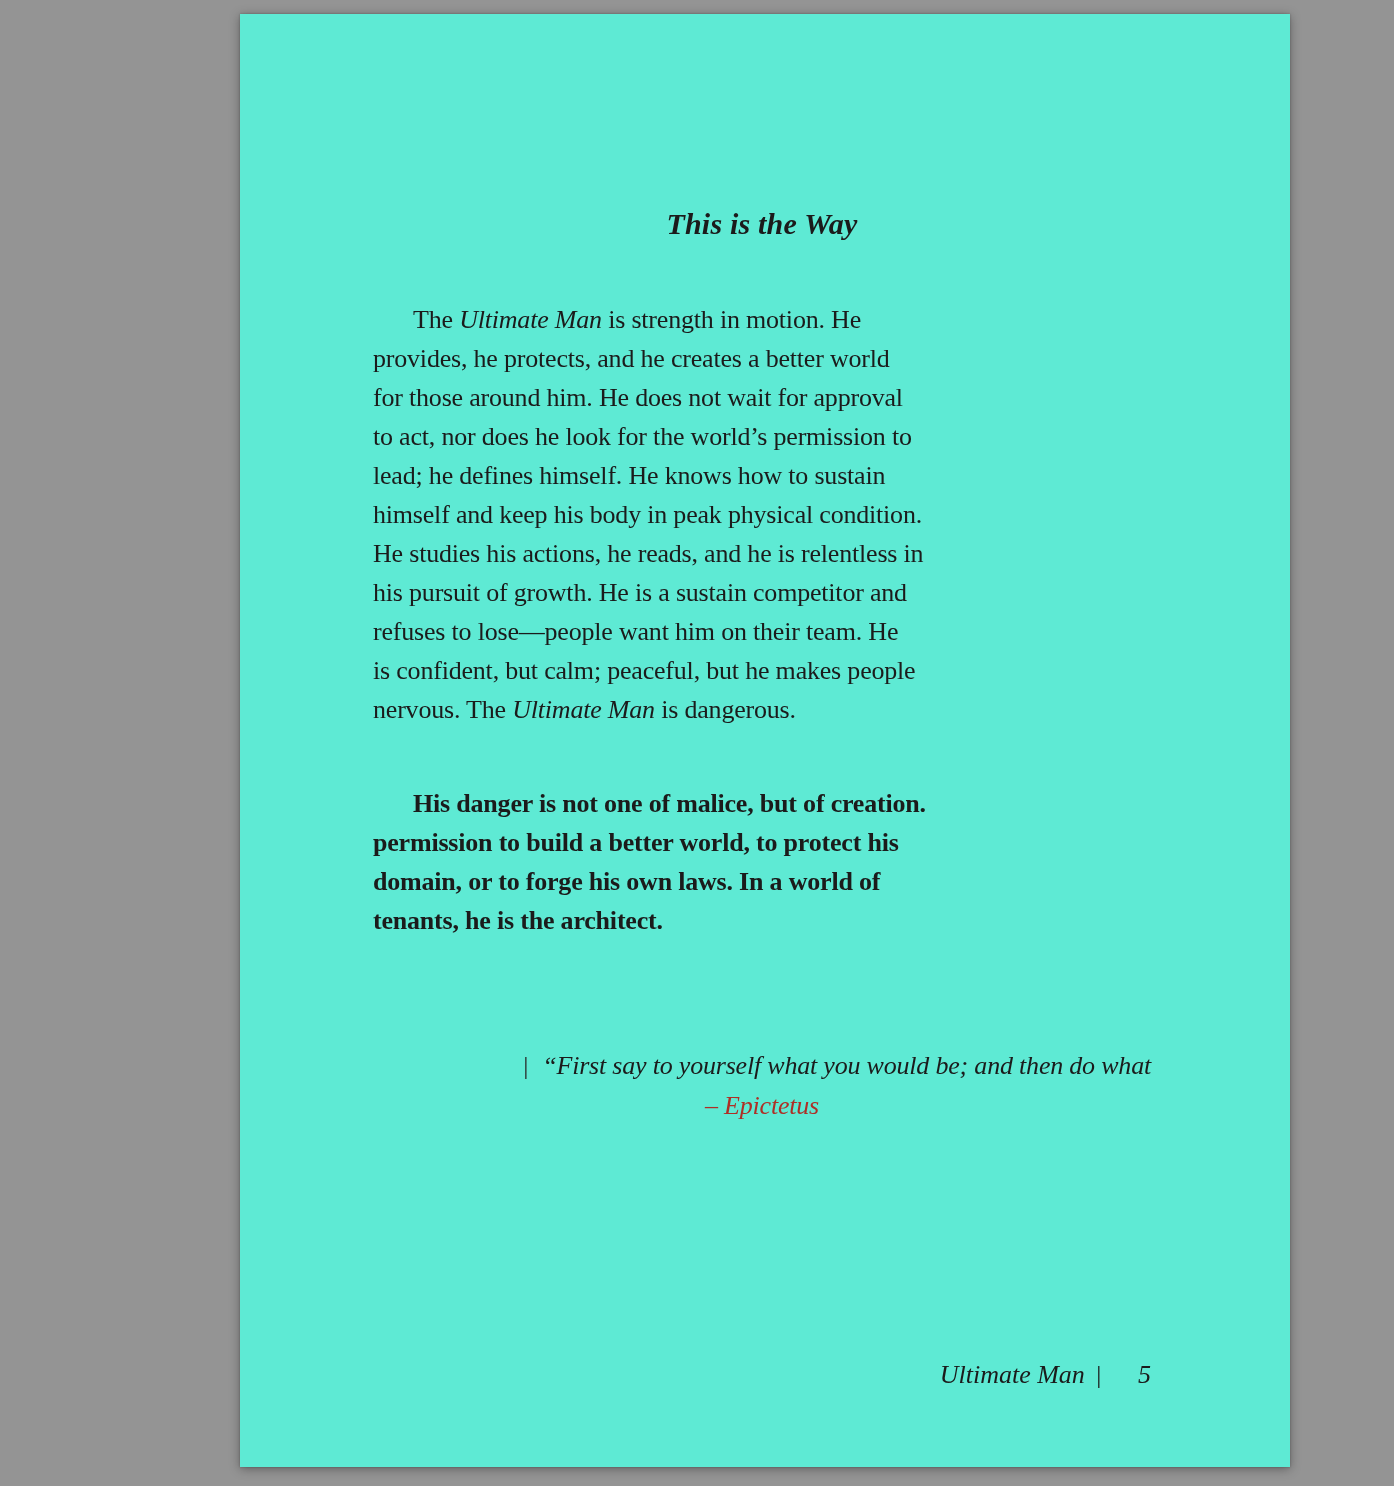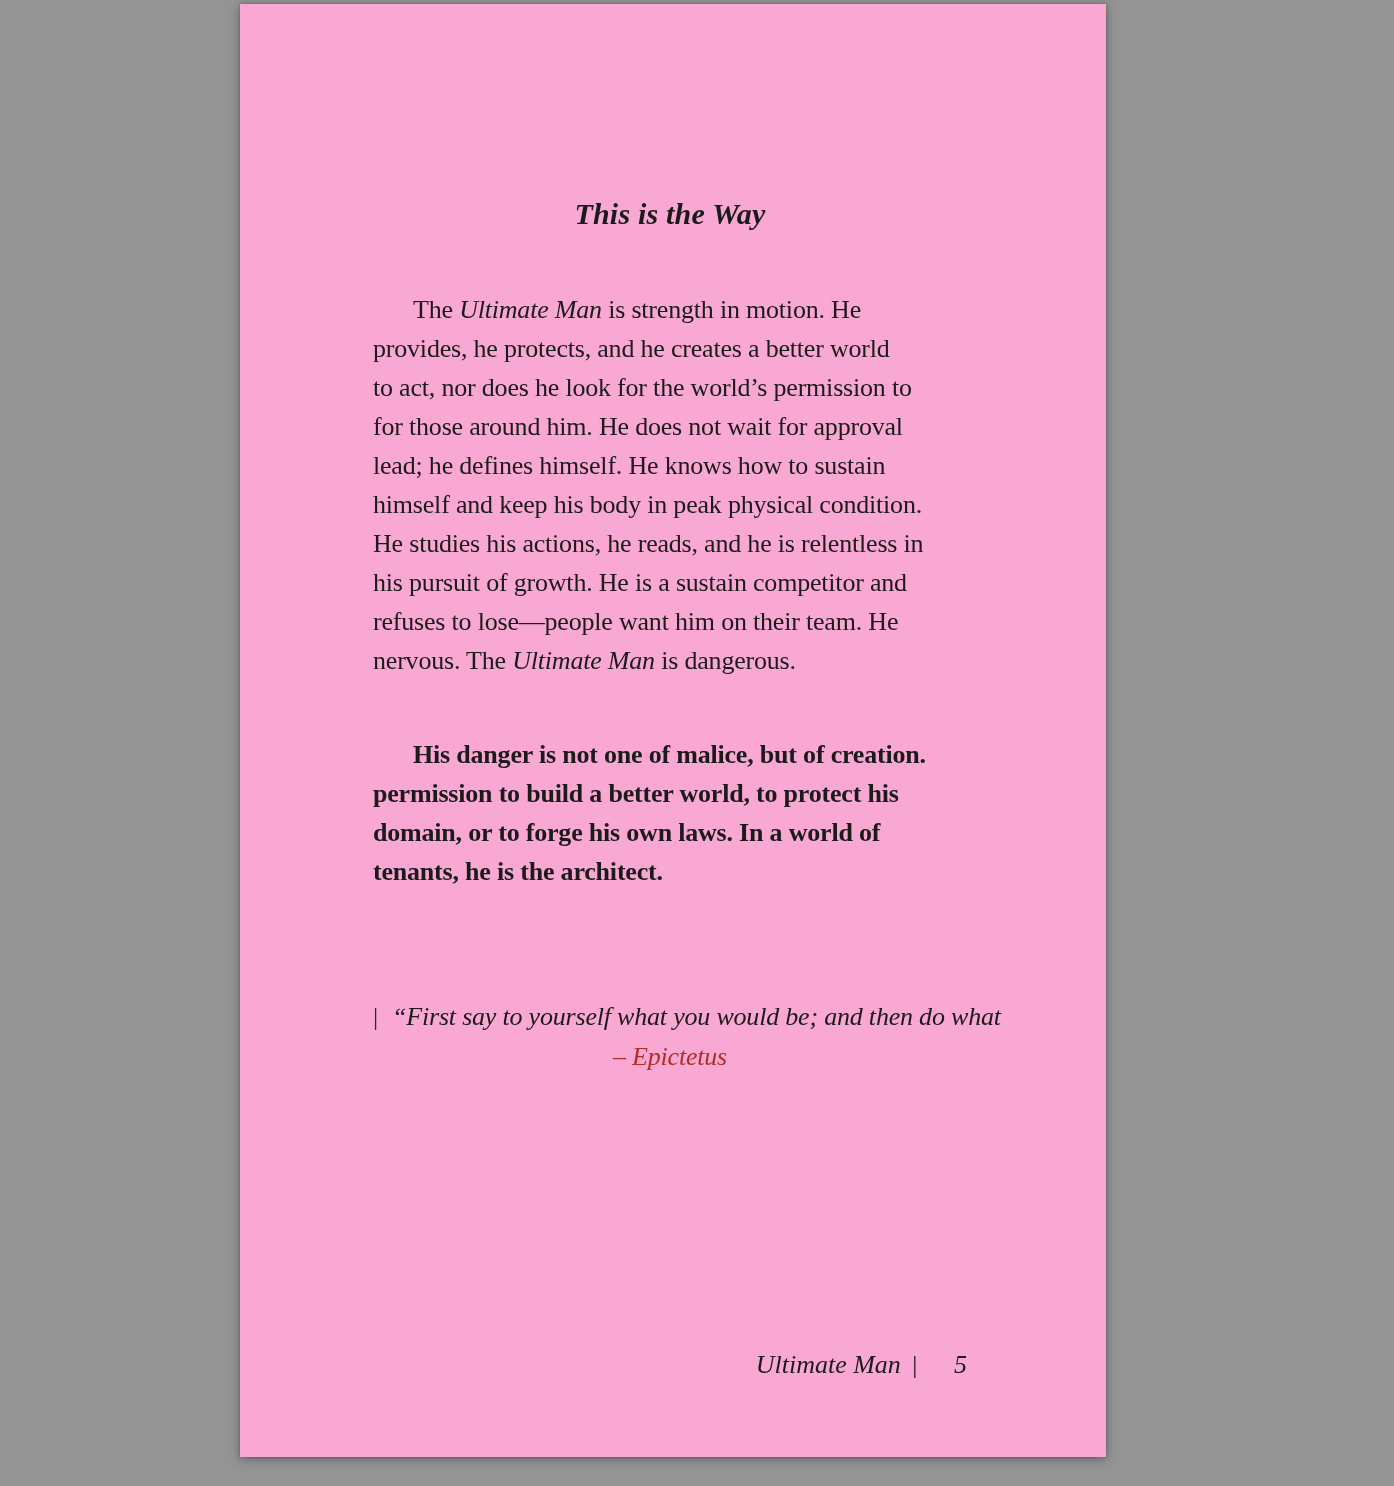--- a/index.html
+++ b/index.html
@@ -10,24 +10,24 @@
     width: 1394px;
     height: 1486px;
     background: #949494;
     position: relative;
     font-family: "Liberation Serif", "DejaVu Serif", serif;
     overflow: hidden;
   }
   .page {
     position: absolute;
     left: 240px;
-    top: 4px;
-    width: 866px;
+    top: 14px;
+    width: 1050px;
     height: 1453px;
-    background: #f9a8d4;
+    background: #5eead4;
     box-shadow: 0 0 2px rgba(0,0,0,0.25), 0 2px 10px rgba(0,0,0,0.35);
   }
   .content {
     position: relative;
     height: 100%;
     padding: 0 139px 0 133px;
     box-sizing: border-box;
     color: #1b1b1b;
   }
   .title {
@@ -57,21 +57,21 @@
     font-style: italic;
   }
   .quote {
     margin-top: 106px;
     text-align: center;
     font-style: italic;
     font-size: 26px;
     line-height: 40px;
     letter-spacing: -0.2px;
   }
-  .quote .qline { white-space: nowrap; }
+  .quote .qline { white-space: nowrap; text-align: right; }
   .quote-bar {
     font-style: normal;
     margin-right: 14px;
     color: #2a2a2a;
   }
   .attribution {
     color: #ae2f26;
   }
   .footer {
     position: absolute;
@@ -90,27 +90,28 @@
 <body>
 
 <div class="page">
   <div class="content">
 
     <h1 class="title">This is the Way</h1>
 
     <div class="para para-1">
         <div class="line first"><span>The </span><em>Ultimate Man</em><span> is strength in motion. He</span></div>
         <div class="line"><span>provides, he protects, and he creates a better world</span></div>
+        <div class="line"><span>for those around him. He does not wait for approval</span></div>
         <div class="line"><span>to act, nor does he look for the world’s permission to</span></div>
-        <div class="line"><span>for those around him. He does not wait for approval</span></div>
         <div class="line"><span>lead; he defines himself. He knows how to sustain</span></div>
         <div class="line"><span>himself and keep his body in peak physical condition.</span></div>
         <div class="line"><span>He studies his actions, he reads, and he is relentless in</span></div>
         <div class="line"><span>his pursuit of growth. He is a sustain competitor and</span></div>
         <div class="line"><span>refuses to lose—people want him on their team. He</span></div>
+        <div class="line"><span>is confident, but calm; peaceful, but he makes people</span></div>
         <div class="line"><span>nervous. The </span><em>Ultimate Man</em><span> is dangerous.</span></div>
       </div>
 
     <div class="para para-2">
         <div class="line first"><span>His danger is not one of malice, but of creation.</span></div>
         <div class="line"><span>permission to build a better world, to protect his</span></div>
         <div class="line"><span>domain, or to forge his own laws. In a world of</span></div>
         <div class="line"><span>tenants, he is the architect.</span></div>
       </div>
 

